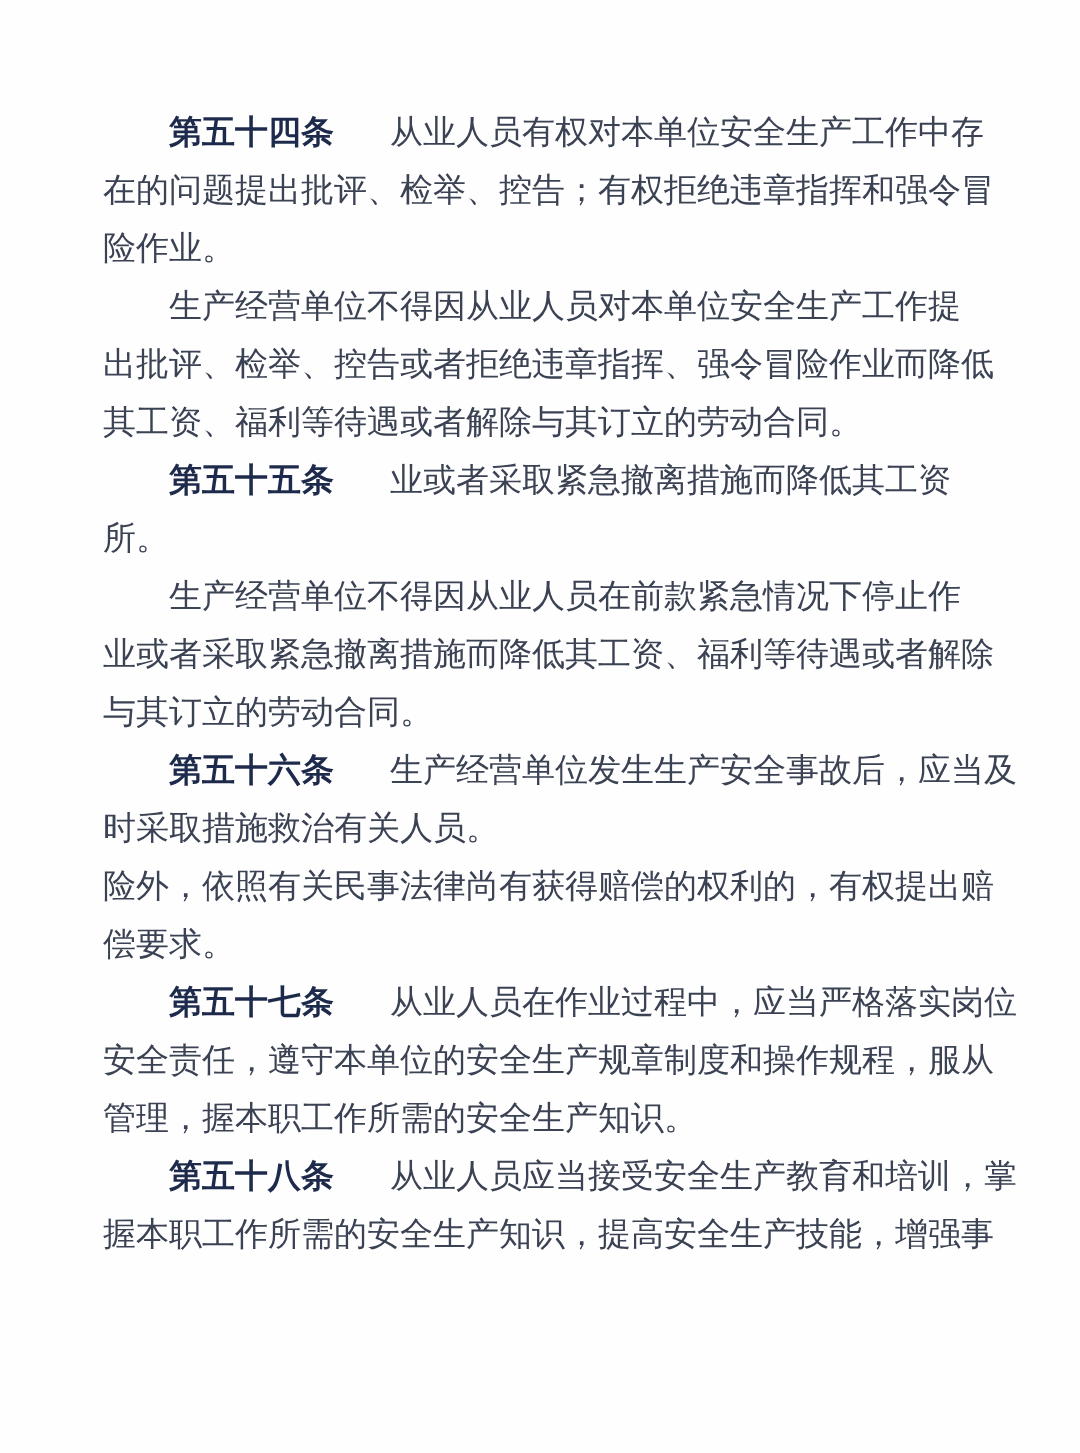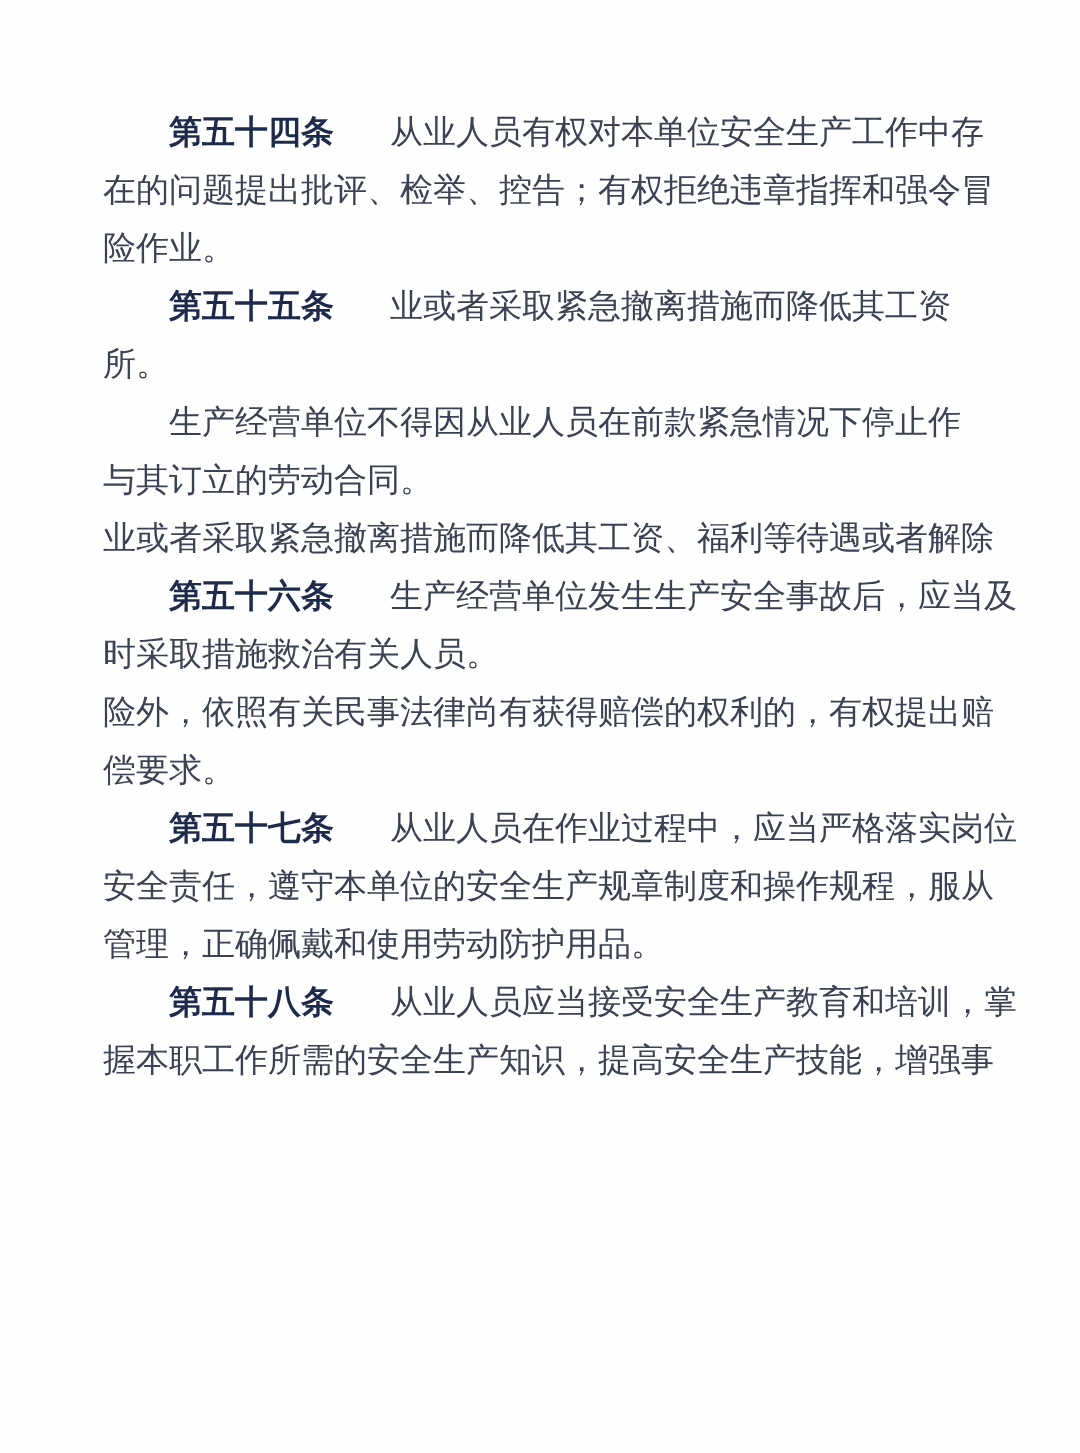--- a/index.html
+++ b/index.html
@@ -50,46 +50,51 @@
 
 <div class="page">
   <div class="content">
 
     <div class="para">
       <div class="line first"><b class="art">第五十四条</b><span>从业人员有权对本单位安全生产工作中存</span></div>
       <div class="line">在的问题提出批评、检举、控告；有权拒绝违章指挥和强令冒</div>
       <div class="line">险作业。</div>
     </div>
 
+    <div class="para">
+      <div class="line first">生产经营单位不得因从业人员对本单位安全生产工作提</div>
+      <div class="line">出批评、检举、控告或者拒绝违章指挥、强令冒险作业而降低</div>
+      <div class="line">其工资、福利等待遇或者解除与其订立的劳动合同。</div>
+    </div>
 
     <div class="para">
       <div class="line first"><b class="art">第五十五条</b><span>业或者采取紧急撤离措施而降低其工资</span></div>
       <div class="line">所。</div>
     </div>
 
     <div class="para">
       <div class="line first">生产经营单位不得因从业人员在前款紧急情况下停止作</div>
+      <div class="line">业或者采取紧急撤离措施而降低其工资、福利等待遇或者解除</div>
       <div class="line">与其订立的劳动合同。</div>
-      <div class="line">业或者采取紧急撤离措施而降低其工资、福利等待遇或者解除</div>
     </div>
 
     <div class="para">
       <div class="line first"><b class="art">第五十六条</b><span>生产经营单位发生生产安全事故后，应当及</span></div>
       <div class="line">时采取措施救治有关人员。</div>
     </div>
 
     <div class="para">
       <div class="line">险外，依照有关民事法律尚有获得赔偿的权利的，有权提出赔</div>
       <div class="line">偿要求。</div>
     </div>
 
     <div class="para">
       <div class="line first"><b class="art">第五十七条</b><span>从业人员在作业过程中，应当严格落实岗位</span></div>
       <div class="line">安全责任，遵守本单位的安全生产规章制度和操作规程，服从</div>
-      <div class="line">管理，正确佩戴和使用劳动防护用品。</div>
+      <div class="line">管理，握本职工作所需的安全生产知识。</div>
     </div>
 
     <div class="para">
       <div class="line first"><b class="art">第五十八条</b><span>从业人员应当接受安全生产教育和培训，掌</span></div>
       <div class="line">握本职工作所需的安全生产知识，提高安全生产技能，增强事</div>
     </div>
 
   </div>
 </div>
 

